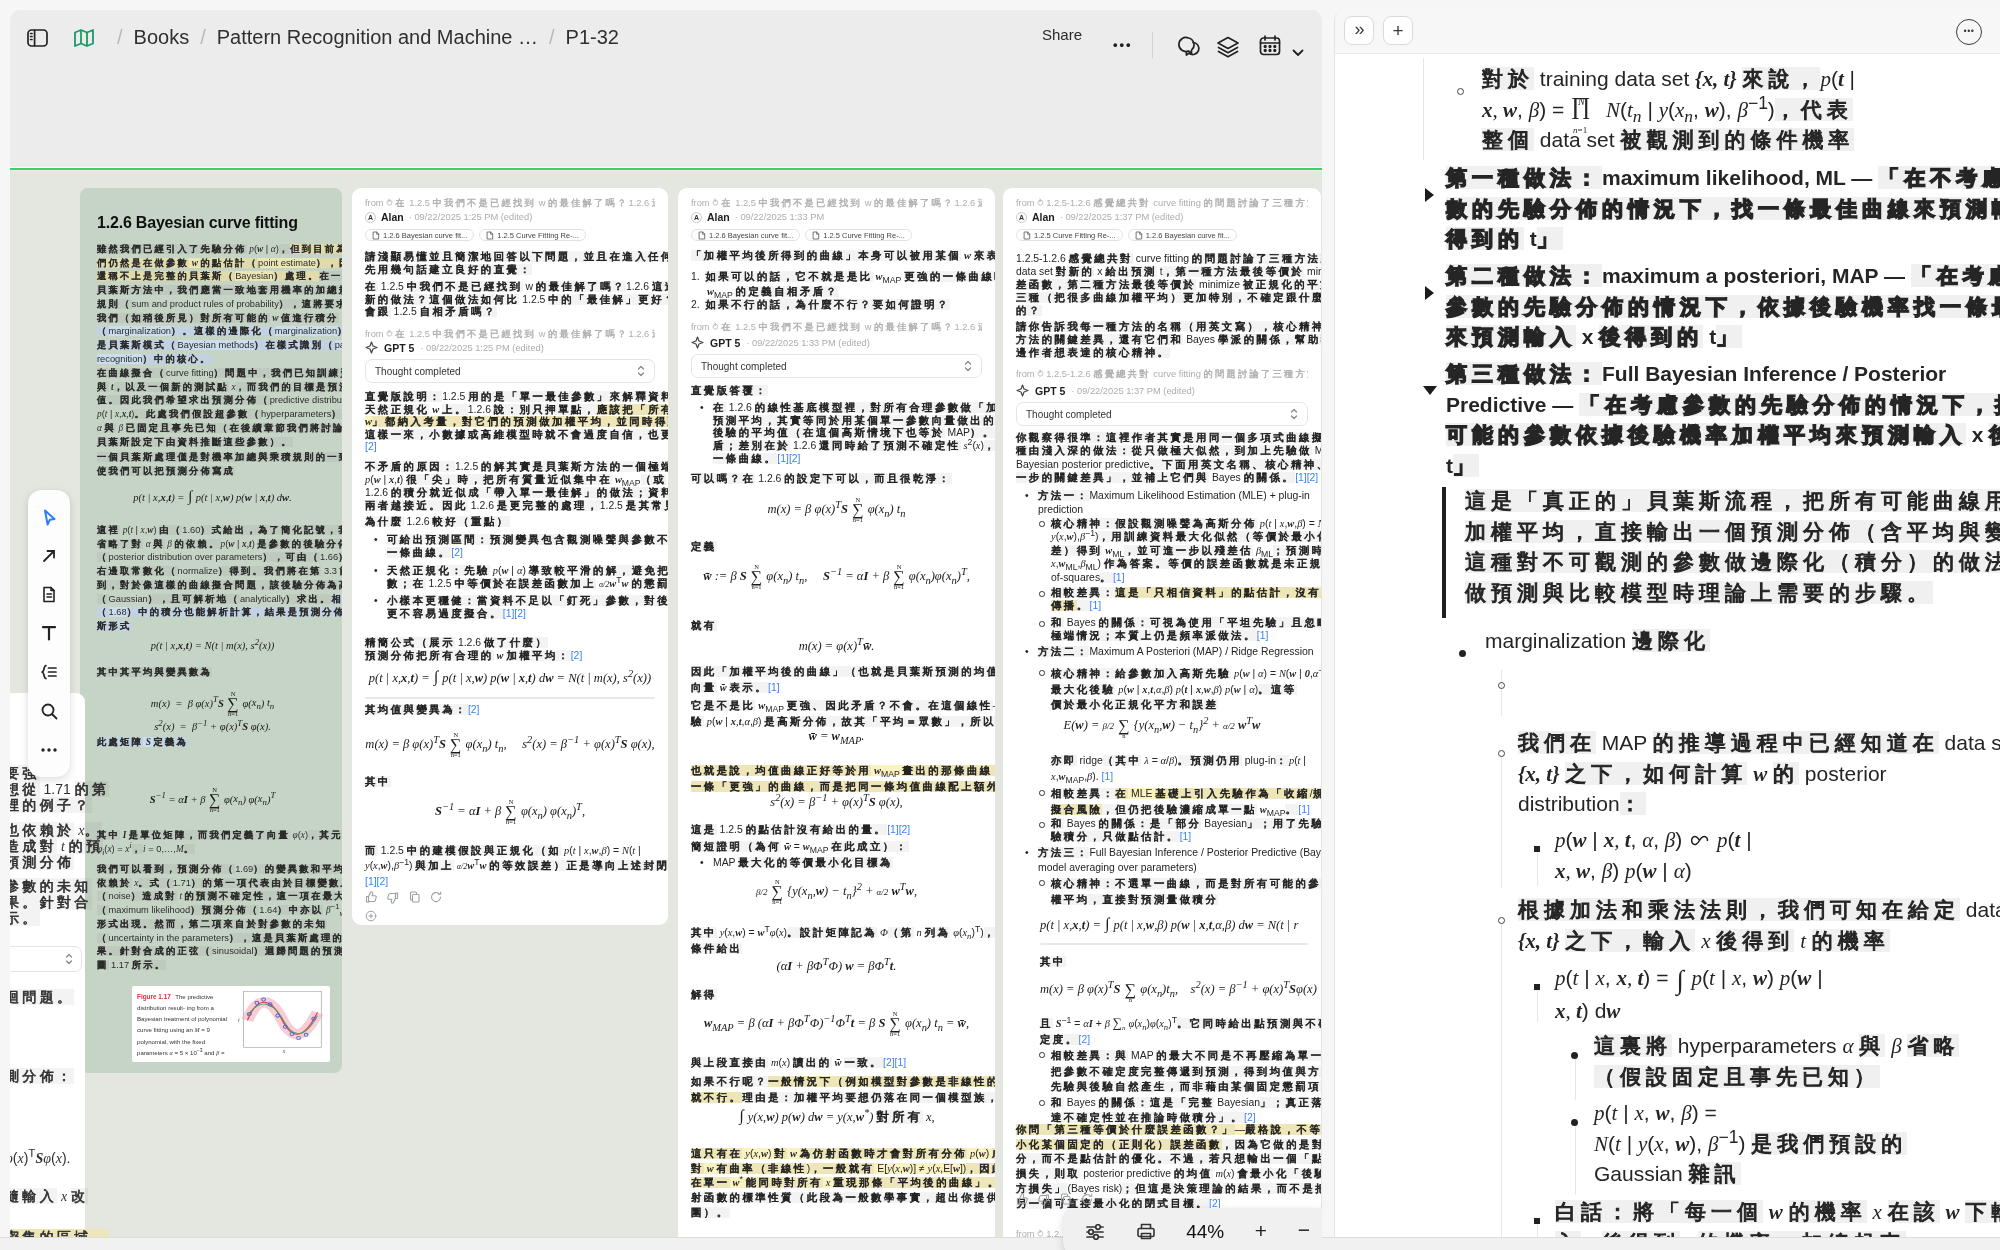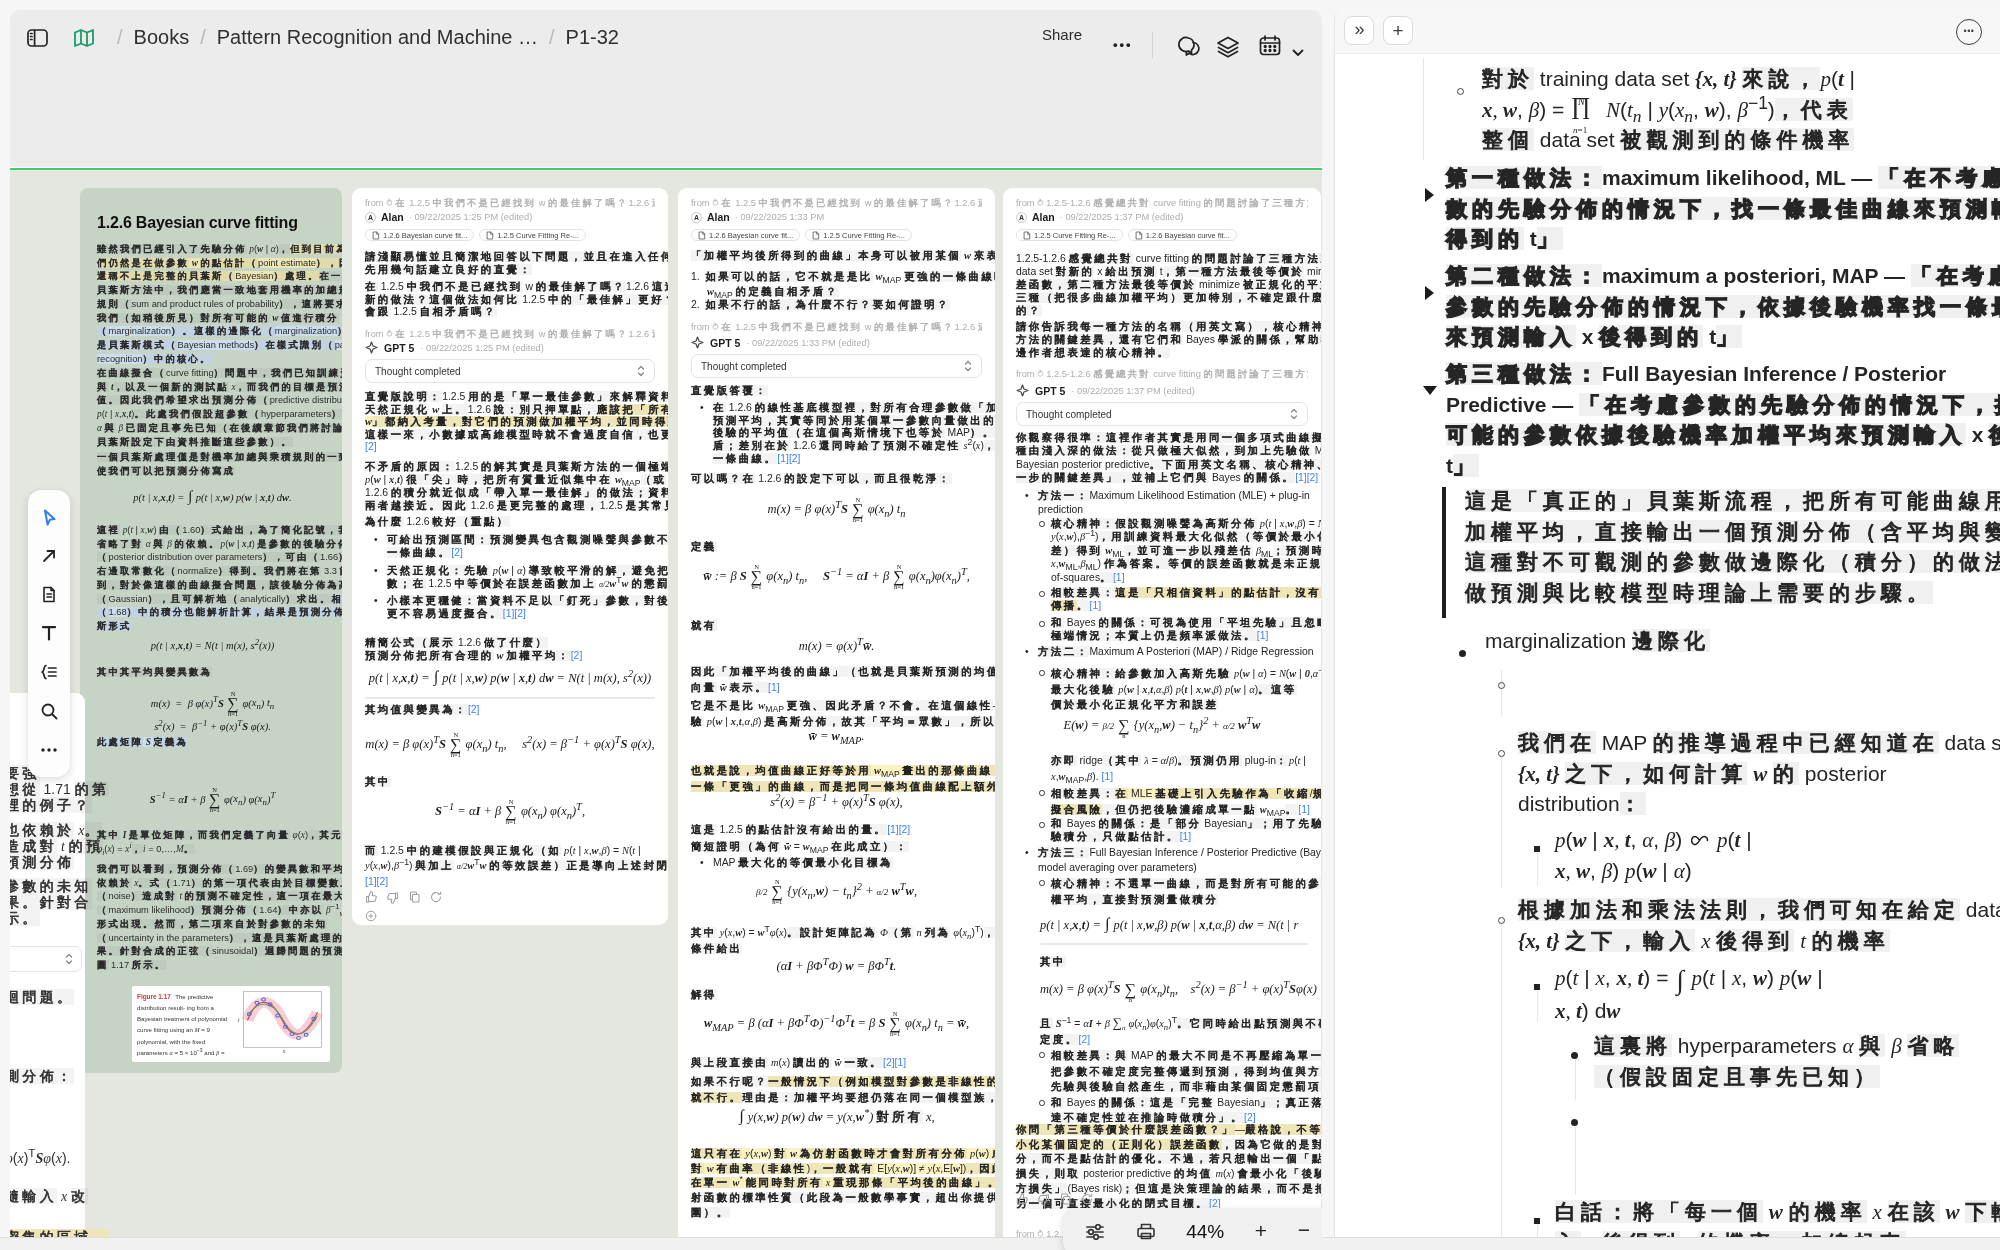--- a/index.html
+++ b/index.html
@@ -766,16 +766,17 @@
     <div class="bullet" style="left:163px;top:907px;width:7px;height:7px;border-radius:50%;border:1.6px solid #444"></div>
     <div class="rtext" style="left:183px;top:885px"><e>根據加法和乘法法則，我們可知在給定</e> data set<br><m><b>{x, t}</b></m> <e>之下，輸入</e> <m>x</m> <e>後得到</e> <m>t</m> <e>的機率</e></div>
     <div class="guide" style="left:202px;top:980px;height:32px"></div>
     <div class="bullet" style="left:199px;top:974px;width:6px;height:6px;background:#222"></div>
     <div class="rtext" style="left:220px;top:953px"><m>p</m>(<m>t</m> | <m>x</m>, <m><b>x</b>, <b>t</b></m>) = <span style="font-size:27px;font-family:'Liberation Serif';vertical-align:-4px;margin:0 2px">∫</span> <m>p</m>(<m>t</m> | <m>x</m>, <m><b>w</b></m>) <m>p</m>(<m><b>w</b></m> |<br><m><b>x</b>, <b>t</b></m>) d<m><b>w</b></m></div>
     <div class="guide" style="left:240px;top:1048px;height:42px"></div>
     <div class="bullet" style="left:236px;top:1042px;width:7px;height:7px;border-radius:50%;background:#222"></div>
     <div class="rtext" style="left:259px;top:1021px"><e>這裏將</e> hyperparameters <m>α</m> <e>與</e> <m>β</m> <e>省略</e><br><e>（假設固定且事先已知）</e></div>
     <div class="guide" style="left:240px;top:1115px;height:70px"></div>
     <div class="bullet" style="left:236px;top:1109px;width:7px;height:7px;border-radius:50%;background:#222"></div>
+    <div class="rtext" style="left:259px;top:1088px"><m>p</m>(<m>t</m> | <m>x</m>, <m><b>w</b></m>, <m>β</m>) =<br><m>N</m>(<m>t</m> | <m>y</m>(<m>x</m>, <m><b>w</b></m>), <m>β</m><sup>−1</sup>) <e>是我們預設的</e><br>Gaussian <e>雜訊</e></div>
     <div class="guide" style="left:202px;top:1214px;height:26px"></div>
     <div class="bullet" style="left:199px;top:1208px;width:6px;height:6px;background:#222"></div>
     <div class="rtext" style="left:220px;top:1187px"><e>白話：將「每一個</e> <m><b>w</b></m> <e>的機率</e> <m>x</m> <e>在該</e> <m><b>w</b></m> <e>下輸</e><br><e>入</e> <m>x</m> <e>後得到</e> <m>t</m> <e>的機率，加總起來</e></div>
   </div>
 <div id="bstrip"></div>
 </body></html>

